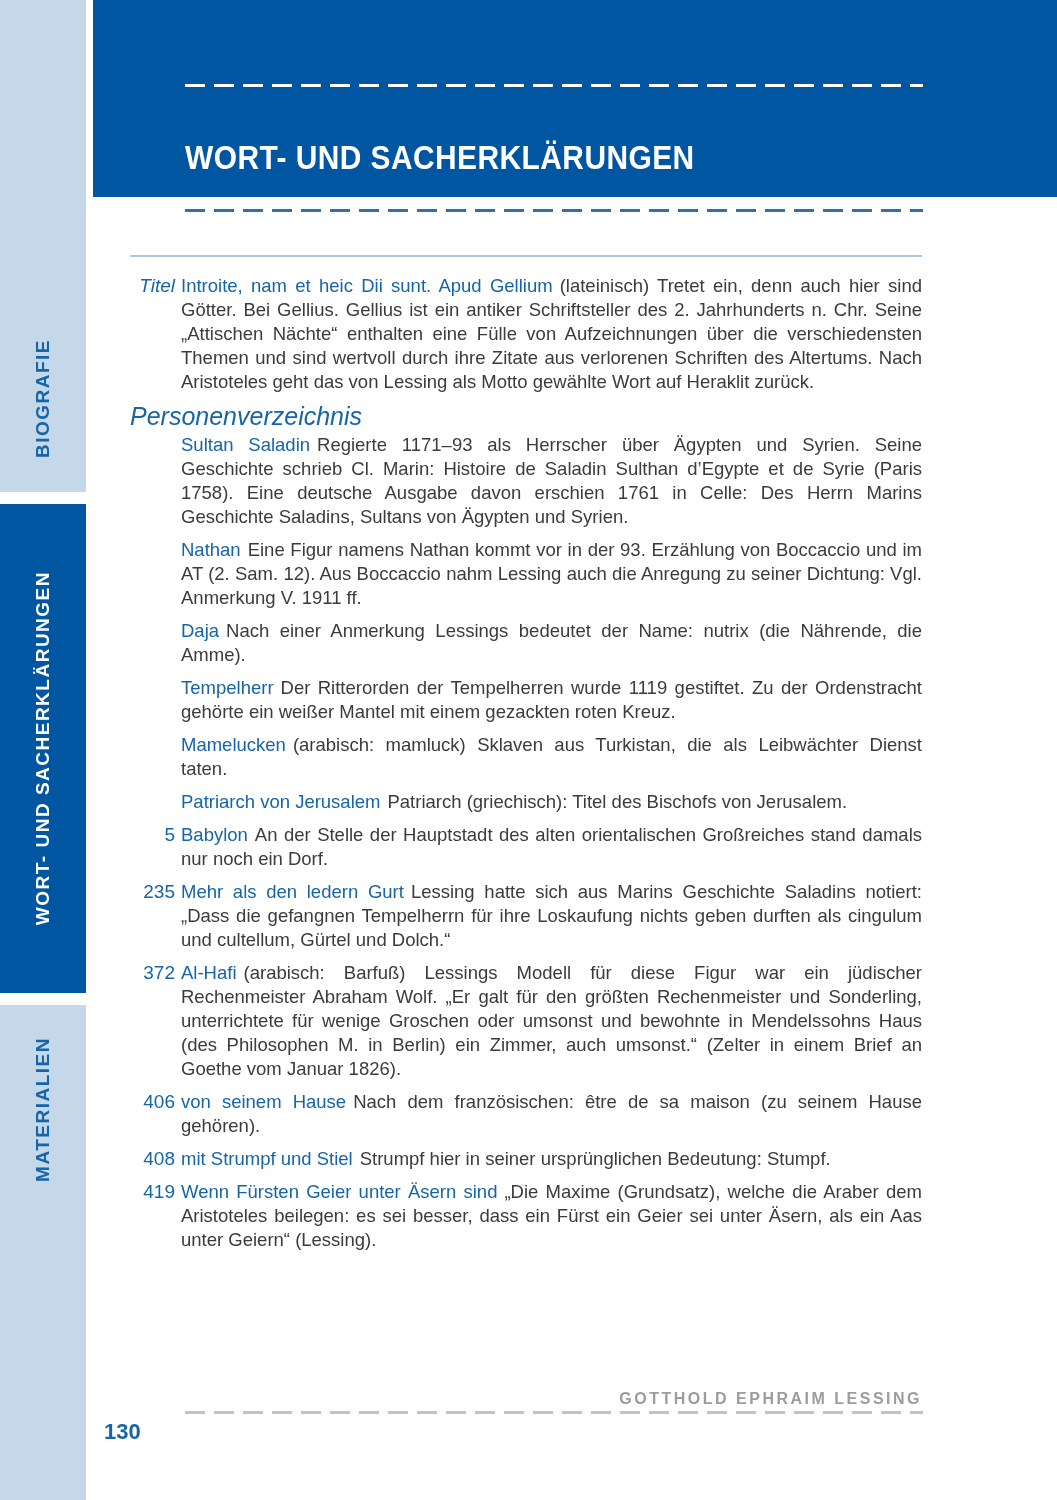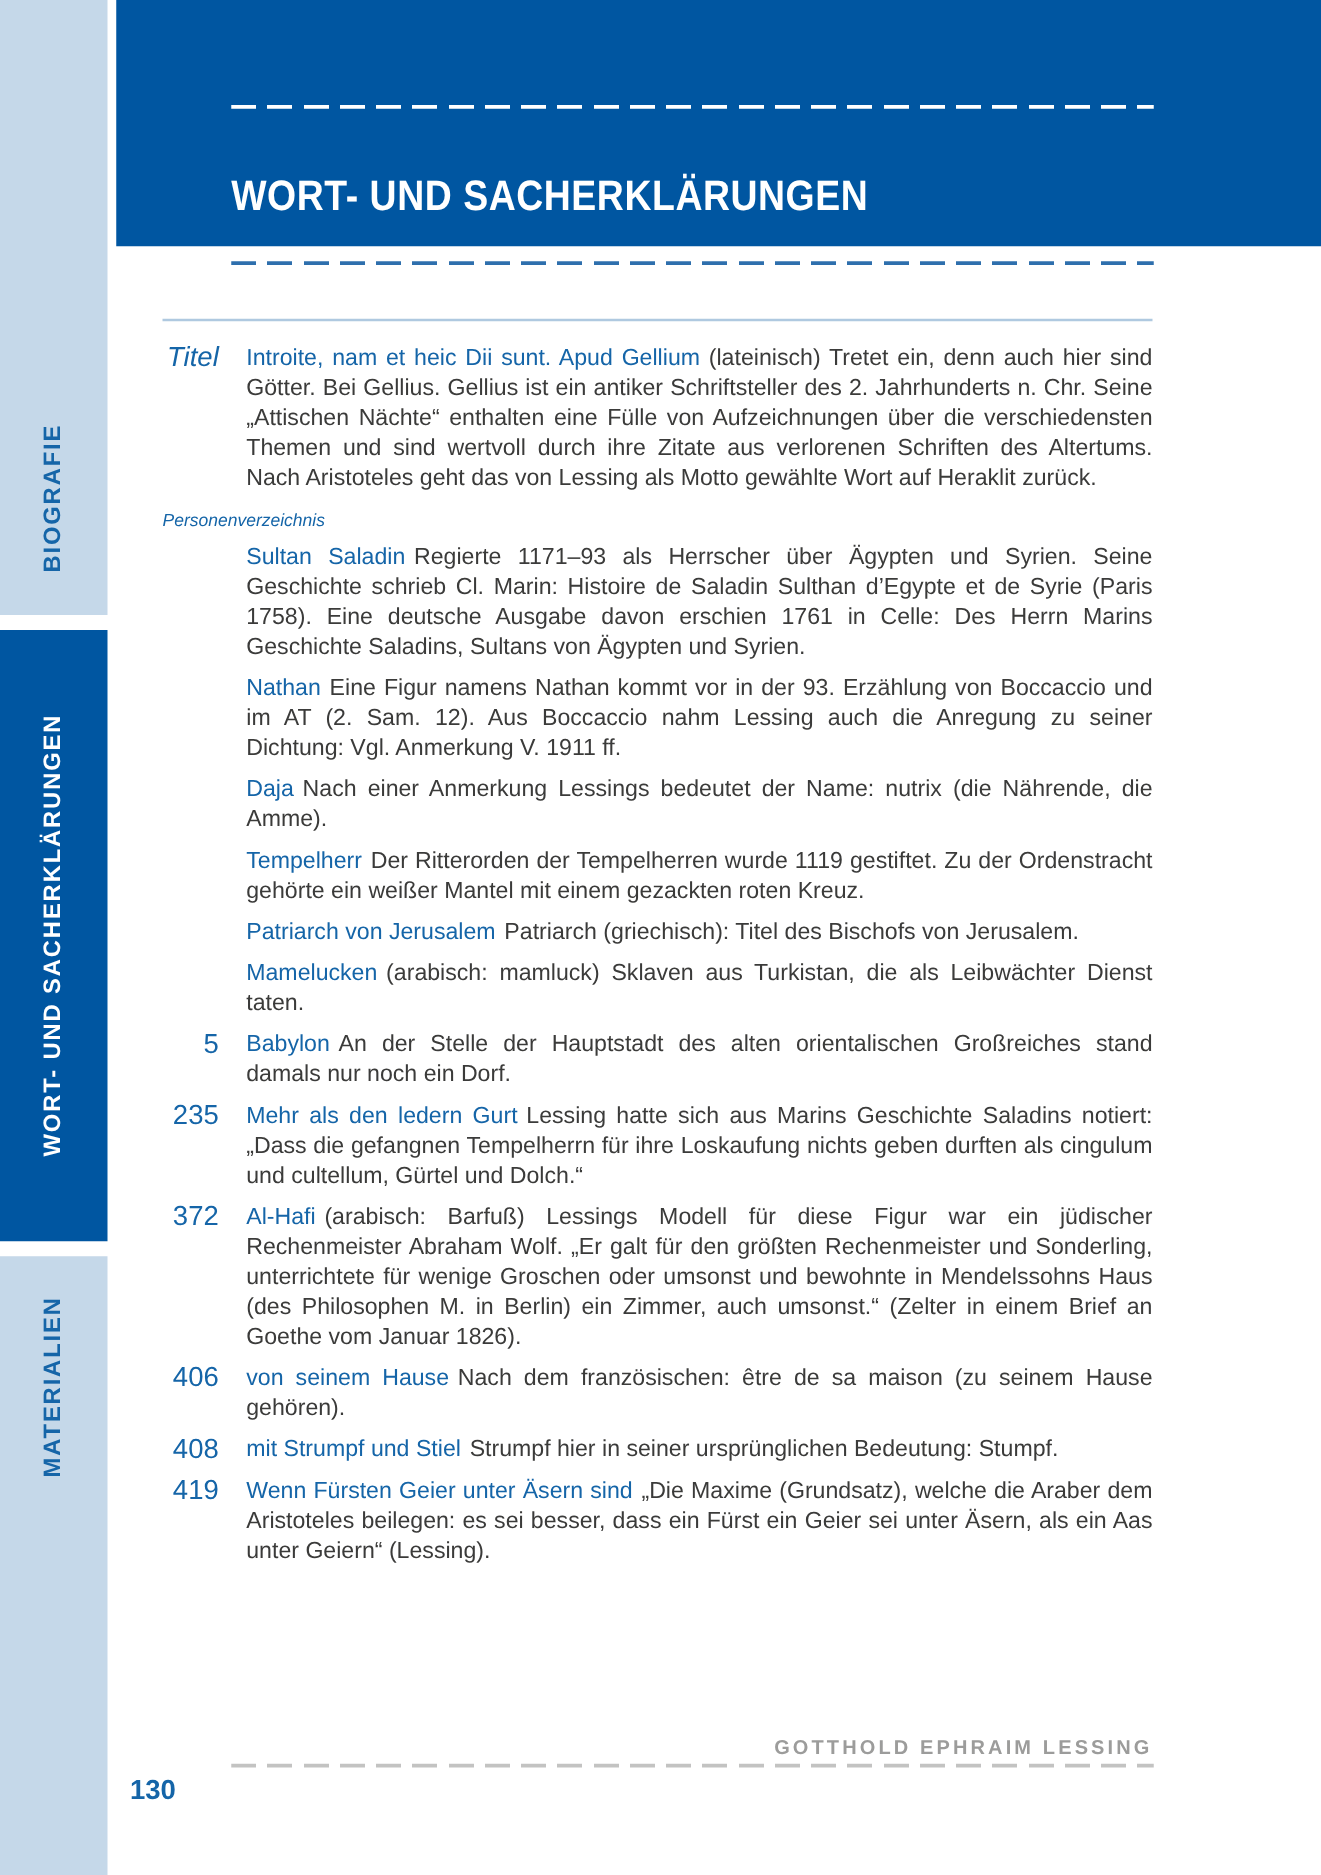--- a/index.html
+++ b/index.html
@@ -46,36 +46,36 @@
     position:absolute;left:92px;top:138px;
     color:#ffffff;font-weight:700;font-size:34px;letter-spacing:.5px;
     transform:scaleX(.88);transform-origin:left center;white-space:nowrap;
   }
   .below-header-dash{position:absolute;left:185px;top:209px;width:738px;color:var(--dash-blue);}
   
   .content{position:absolute;left:130px;top:255px;width:792px;}
   .top-rule{height:2px;background:var(--rule-blue);margin-bottom:17px;}
   .entry{display:flex;margin-bottom:9px;}
   .entry-label{
-    flex:0 0 45px;margin-right:22px;
+    flex:0 0 45px;margin-right:6px;
     text-align:right;color:var(--term-blue);
-    font-size:22px;line-height:24px;
+    font-size:19px;line-height:24px;
   }
   .entry-label.italic{font-style:italic;}
   .entry-body{
     flex:1 1 auto;width:735px;
     font-size:18.5px;line-height:24px;
     text-align:justify;
     hyphens:auto;-webkit-hyphens:auto;
   }
   .seg-term{font-weight:400;color:var(--term-blue);margin-right:7px;}
   .seg-italic{}
   .entry-heading{
     font-style:italic;color:var(--term-blue);
-    font-size:14px;line-height:26px;
+    font-size:25px;line-height:26px;
     margin:2px 0 4px 0;
   }
   
   .footer-dash{position:absolute;left:185px;top:1411px;width:738px;color:var(--dash-gray);}
   .page-number{position:absolute;left:104px;top:1419px;color:var(--term-blue);font-weight:700;font-size:22px;}
   .running-title{position:absolute;right:135px;top:1390px;color:var(--footer-gray);font-weight:700;font-size:16px;letter-spacing:2.5px;}
 </style>
 </head>
 <body>
 
@@ -116,25 +116,25 @@
       <div class="entry">
         <div class="entry-label"></div>
         <div class="entry-body"><span class="seg-term">Daja</span><span class="seg-normal">Nach einer Anmerkung Lessings bedeutet der Name: nutrix (die Nährende, die Amme).</span></div>
       </div>
       <div class="entry">
         <div class="entry-label"></div>
         <div class="entry-body"><span class="seg-term">Tempelherr</span><span class="seg-normal">Der Ritterorden der Tempelherren wurde 1119 gestiftet. Zu der Ordenstracht gehörte ein weißer Mantel mit einem gezackten roten Kreuz.</span></div>
       </div>
       <div class="entry">
         <div class="entry-label"></div>
-        <div class="entry-body"><span class="seg-term">Patriarch von Jerusalem</span><span class="seg-normal">Patriarch </span><span class="seg-italic">(griechisch)</span><span class="seg-normal">: Titel des Bischofs von Jerusalem.</span></div>
+        <div class="entry-body"><span class="seg-term">Mamelucken</span><span class="seg-italic">(arabisch: mamluck) </span><span class="seg-normal">Sklaven aus Turkistan, die als Leibwächter Dienst taten.</span></div>
       </div>
       <div class="entry">
         <div class="entry-label"></div>
-        <div class="entry-body"><span class="seg-term">Mamelucken</span><span class="seg-italic">(arabisch: mamluck) </span><span class="seg-normal">Sklaven aus Turkistan, die als Leibwächter Dienst taten.</span></div>
+        <div class="entry-body"><span class="seg-term">Patriarch von Jerusalem</span><span class="seg-normal">Patriarch </span><span class="seg-italic">(griechisch)</span><span class="seg-normal">: Titel des Bischofs von Jerusalem.</span></div>
       </div>
       <div class="entry">
         <div class="entry-label">5</div>
         <div class="entry-body"><span class="seg-term">Babylon</span><span class="seg-normal">An der Stelle der Hauptstadt des alten orientalischen Großreiches stand damals nur noch ein Dorf.</span></div>
       </div>
       <div class="entry">
         <div class="entry-label">235</div>
         <div class="entry-body"><span class="seg-term">Mehr als den ledern Gurt</span><span class="seg-normal">Lessing hatte sich aus Marins Geschichte Saladins notiert: „Dass die gefangnen Tempelherrn für ihre Loskaufung nichts geben durften als cingulum und cultellum, Gürtel und Dolch.“</span></div>
       </div>
       <div class="entry">

